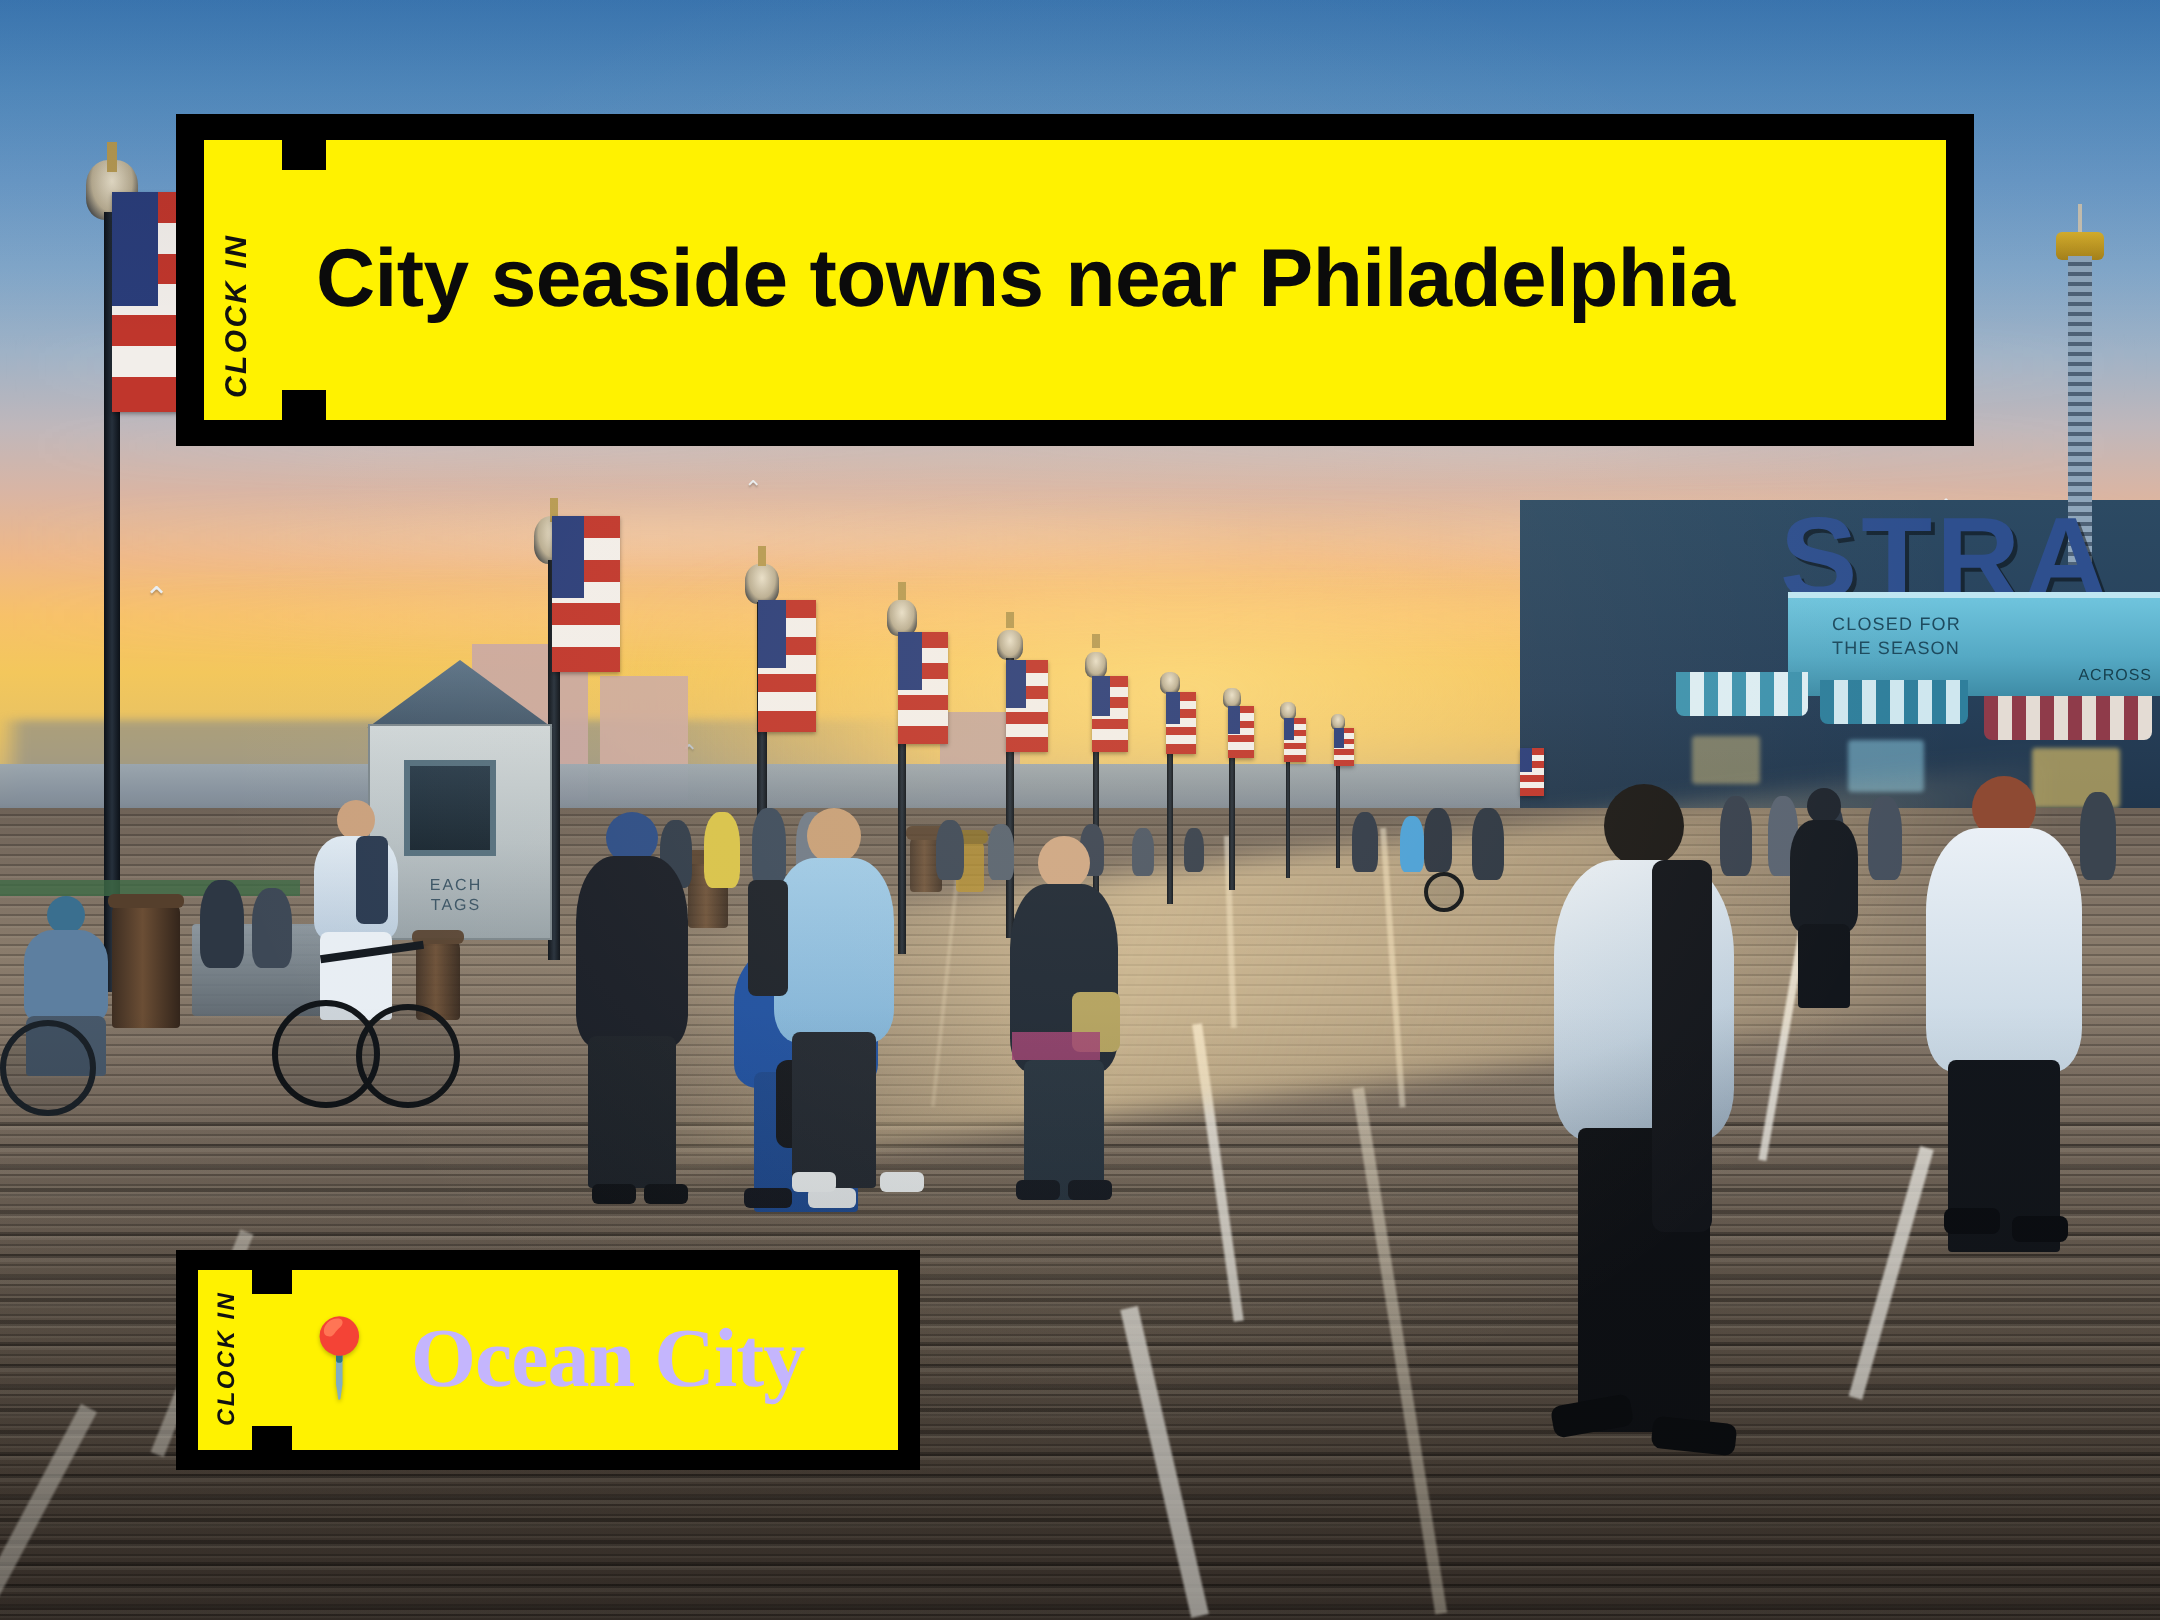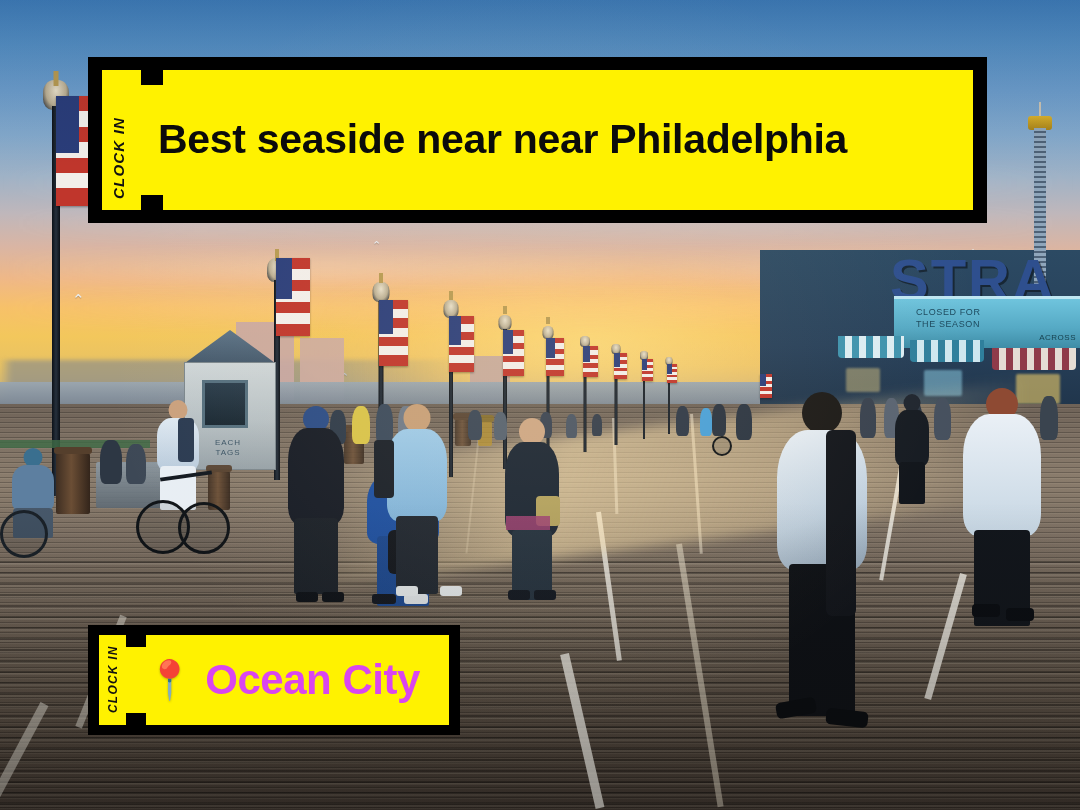--- a/index.html
+++ b/index.html
@@ -317,22 +317,22 @@
   #loc-banner .notch-gap.t { left:38px; top:0; width:20px; height:10px; }
   #loc-banner .notch-tab.t { left:38px; top:10px; width:20px; height:12px; }
   #loc-banner .notch-gap.b { left:38px; bottom:0; width:20px; height:10px; }
   #loc-banner .notch-tab.b { left:38px; bottom:10px; width:20px; height:12px; }
   #loc-inner {
     position:absolute; left:58px; top:0; right:18px; height:100%;
     display:flex; align-items:center; gap:12px;
   }
   #loc-pin { font-size:38px; line-height:1; filter:drop-shadow(0 1px 1px rgba(0,0,0,.25)); }
   #loc-text {
-    font-size:42px; font-weight:bold; color:#d946ef;
-    letter-spacing:-.5px; font-family:Liberation Sans, sans-serif;
+    font-size:42px; font-weight:bold; color:#c4b5fd;
+    letter-spacing:-.5px; font-family:Liberation Serif, serif;
   }
 </style>
 </head>
 <body>
 
 <div id="stage">
 
   <div class="photo">
 
     <div class="sky"></div>
@@ -604,21 +604,21 @@
   </div>
 
   <div class="banner" id="title-banner" style="--fill: #FFF200; --frame: #000000;">
     <div class="frame"></div>
     <div class="notch-gap t"></div>
     <div class="notch-gap b"></div>
     <div class="fill"></div>
     <div class="notch-tab t"></div>
     <div class="notch-tab b"></div>
     <div class="clockin">CLOCK IN</div>
-    <div id="title-text">Best seaside near near Philadelphia</div>
+    <div id="title-text">City seaside towns near Philadelphia</div>
   </div>
 
   <div class="banner" id="loc-banner" style="--fill: #FFF200; --frame: #000000;">
     <div class="frame"></div>
     <div class="notch-gap t"></div>
     <div class="notch-gap b"></div>
     <div class="fill"></div>
     <div class="notch-tab t"></div>
     <div class="notch-tab b"></div>
     <div class="clockin">CLOCK IN</div>

